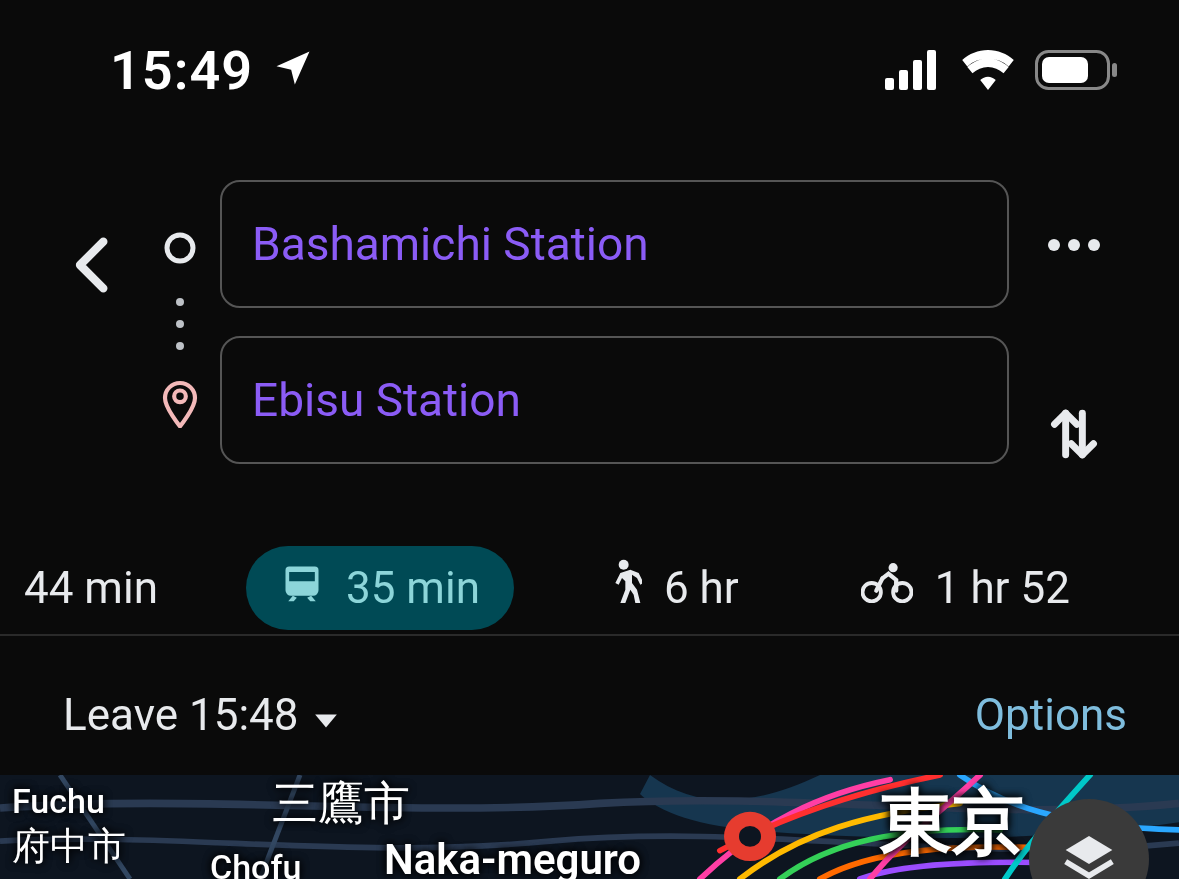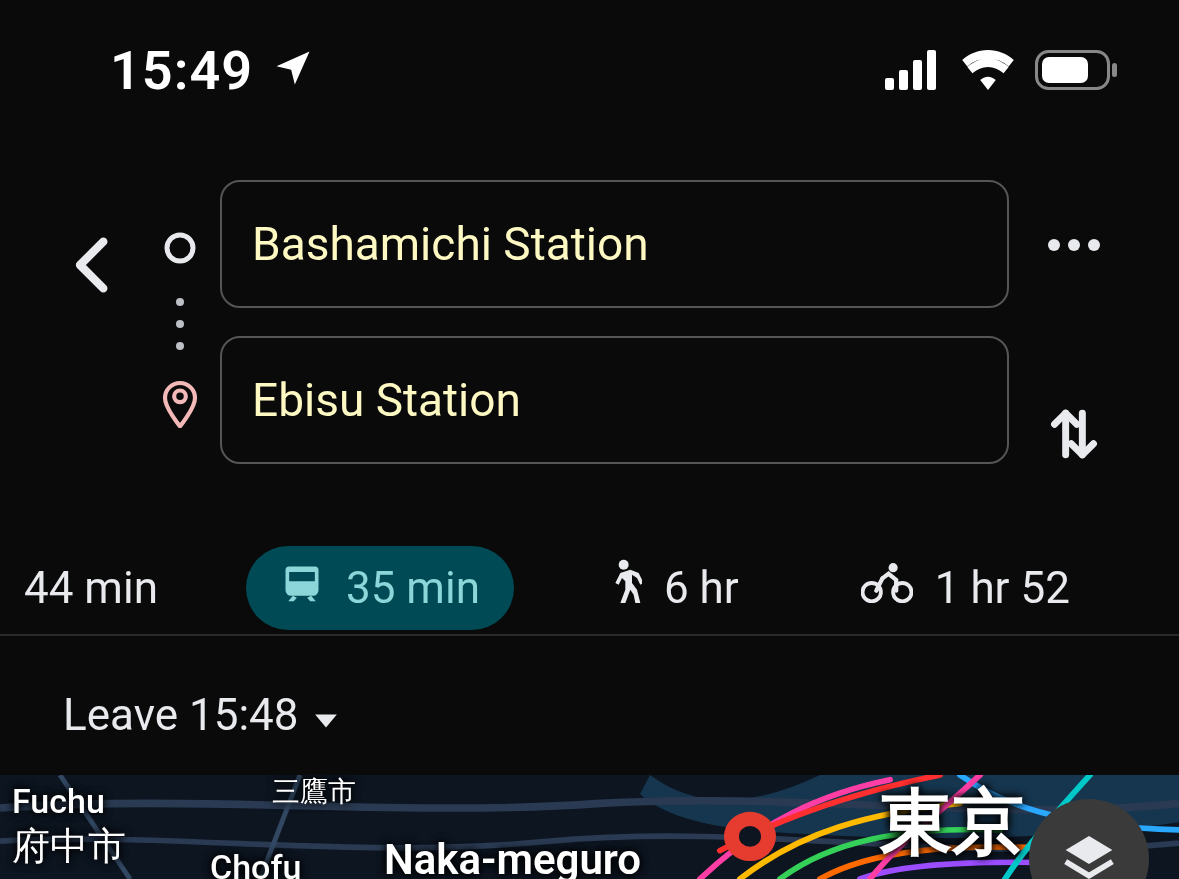--- a/index.html
+++ b/index.html
@@ -14,21 +14,21 @@
   .status-right svg { display: block; }
 
   
   .dir-header { position: absolute; top: 180px; left: 0; right: 0; padding: 0 40px; display: flex; align-items: flex-start; }
   .back-col { width: 100px; display:flex; justify-content:center; padding-top:55px; }
   .icons-col { width: 80px; display:flex; flex-direction:column; align-items:center; padding-top:50px; }
   .icons-col .origin-circ { }
   .icons-col .dots { display:flex; flex-direction:column; gap:14px; margin: 28px 0; }
   .icons-col .dot { width:8px; height:8px; border-radius:50%; background:#bdc1c6; }
   .fields-col { flex:1; display:flex; flex-direction:column; gap:28px; }
-  .field { height: 128px; border: 2px solid #555; border-radius: 20px; display:flex; align-items:center; padding: 16px 30px; font-size: 46px; color:#fef9c3; background: transparent; }
+  .field { height: 128px; border: 2px solid #555; border-radius: 20px; display:flex; align-items:center; padding: 16px 30px; font-size: 46px; color:#8b5cf6; background: transparent; }
   .right-col { width: 130px; display:flex; flex-direction:column; align-items:center; justify-content:space-between; height: 290px; padding-top: 55px; }
 
   
   .modes { position: absolute; top: 520px; left: 0; right: 0; height: 110px; display:flex; align-items:flex-end; gap: 54px; padding: 0 18px; overflow:hidden; }
   .mode { display:flex; align-items:center; gap:22px; font-size: 44px; color:#e8eaed; white-space:nowrap; height: 84px; padding: 0 34px; border-radius: 48px; }
   .mode.selected { background:#004a55; color:#8cd5d9; }
   .mode svg { flex:none; }
 
   
   .divider { position:absolute; top: 634px; left:0; right:0; height:2px; background:#2a2a2a; }
@@ -180,20 +180,23 @@
   <div class="divider"></div>
 
   <div class="opt-row">
     <div class="leave">
       <span>Leave 15:48</span>
       <span>
         <svg width="26" height="18" viewBox="0 0 24 16" fill="#e8eaed">
             <polygon points="2,2 22,2 12,14"></polygon>
           </svg>
       </span>
+    </div>
+    <div class="options-btn">
+      <span>Options</span>
     </div>
   </div>
 
   <div class="map">
     <svg viewBox="0 0 1179 110" preserveAspectRatio="none">
       <rect width="1179" height="110" fill="#0d1520"></rect>
 
       <path d="M650 0 C700 40 760 30 820 0 L1179 0 L1179 50 C1050 70 900 70 770 60 C700 55 660 40 640 20 Z" fill="#16364f"></path>
 
       <path d="M0 35 C200 20 400 45 600 30 C800 18 1000 50 1179 30" stroke="#2a3a52" stroke-width="8" fill="none"></path>
@@ -211,21 +214,21 @@
         <path d="M960 0 C1000 30 1060 55 1179 58" stroke="#2aa7ff"></path>
         <path d="M870 110 C900 70 940 40 980 0" stroke="#ff3ea5"></path>
         <path d="M1005 110 C1030 70 1060 35 1090 0" stroke="#00c8c8"></path>
       </g>
 
       <circle cx="750" cy="65" r="26" fill="#e63c2f"></circle>
       <circle cx="750" cy="65" r="11" fill="#0d1520"></circle>
     </svg>
     <div class="map-label" style="left:12px; top:6px; font-size:34px;">Fuchu</div>
     <div class="map-label" style="left:12px; top:46px; font-size:38px;">府中市</div>
-    <div class="map-label" style="left:272px; top:-2px; font-size:28px;font-family:Liberation Serif, serif;">三鷹市</div>
+    <div class="map-label" style="left:272px; top:-2px; font-size:46px;font-family:Liberation Serif, serif;">三鷹市</div>
     <div class="map-label" style="left:210px; top:72px; font-size:34px;">Chofu</div>
     <div class="map-label" style="left:384px; top:60px; font-size:42px; font-weight:600;">Naka-meguro</div>
     <div class="map-label" style="left:880px; top:0px; font-size:72px; font-weight:600;">東京</div>
     <div class="layers-btn">
       <span>
         <svg width="56" height="56" viewBox="0 0 24 24" fill="#e8eaed">
             <polygon points="12,3 22,9 12,15 2,9"></polygon>
             <polyline points="2,14 12,20 22,14" fill="none" stroke="#e8eaed" stroke-width="2.4"></polyline>
           </svg>
       </span>

